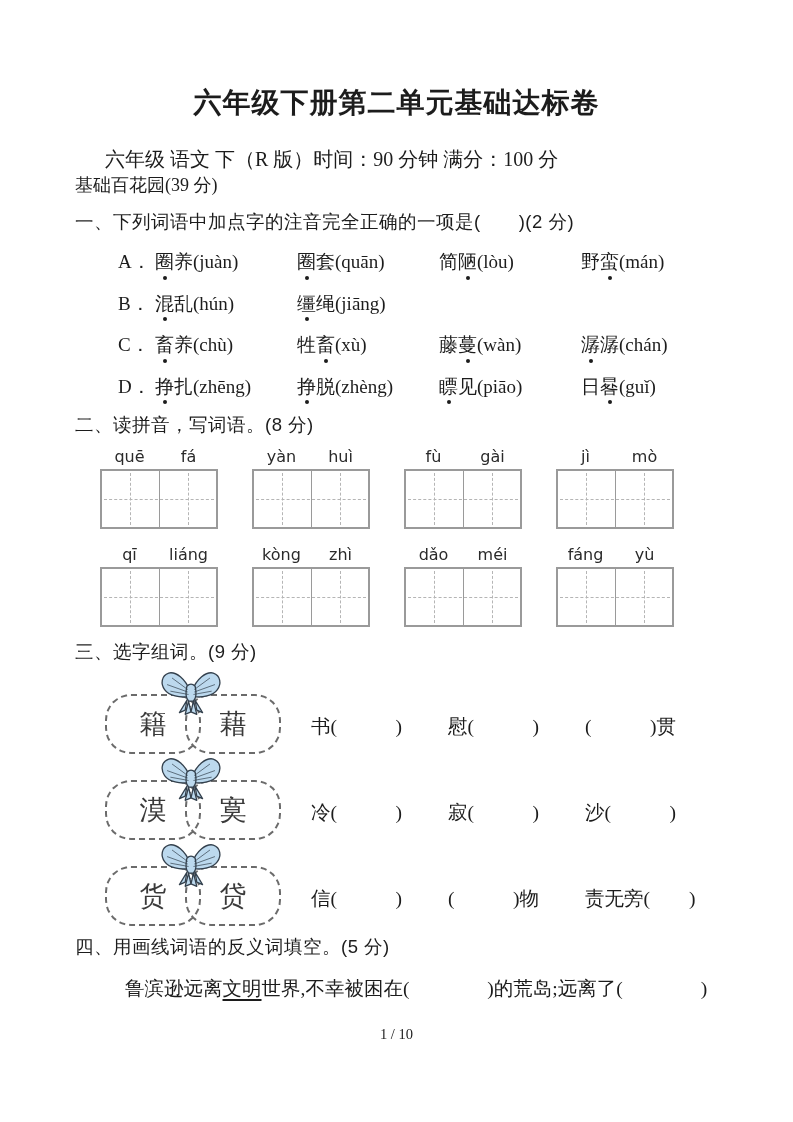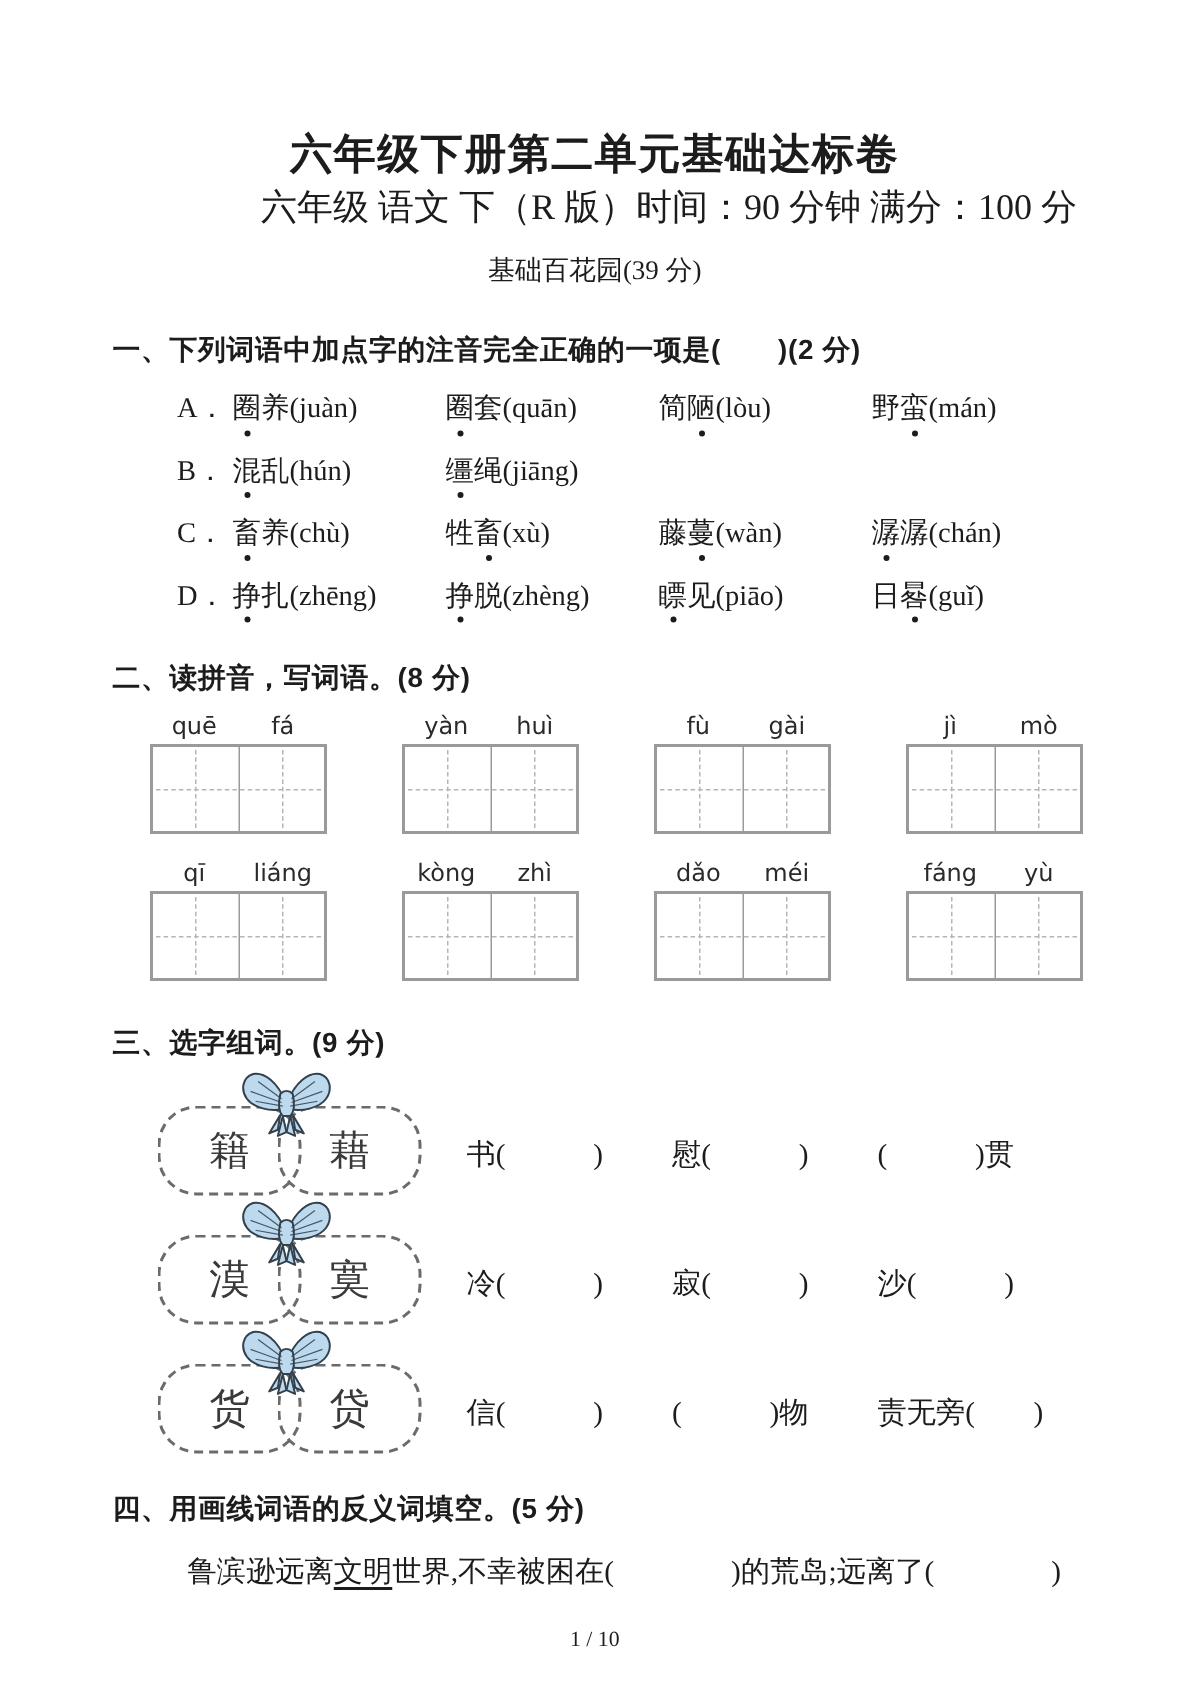--- a/index.html
+++ b/index.html
@@ -8,45 +8,45 @@
     font-family:"Liberation Serif","DejaVu Serif",serif;
     color:#1c1c1c;
   }
   .page{padding:0 75px;}
 
   .title{
     margin:84px 0 0 0;text-align:center;
     font-size:28px;font-weight:bold;letter-spacing:1px;
   }
   .meta{
-    display:flex;justify-content:flex-end;
-    font-size:24px;padding-left:30px;
-  }
-  .section{text-align:center;margin-top:14px;font-size:18px;}
+    display:flex;justify-content:flex-start;
+    margin-top:24px;font-size:20px;padding-left:30px;
+  }
+  .section{font-size:18px;}
 
   .q-heading{
-    margin-top:28px;
+    margin-top:12px;
     font-family:"Liberation Sans","DejaVu Sans",sans-serif;
-    font-weight:700;font-size:18.5px;letter-spacing:.5px;
+    font-weight:400;font-size:18.5px;letter-spacing:.5px;
   }
 
   
   .opt-row{display:flex;margin-top:15px;font-size:19px;padding-left:43px;line-height:1.4;}
   .opt-label{width:37px;flex:none;}
   .opt-word{width:142px;flex:none;white-space:nowrap;}
   .opt-word:last-child{width:auto;}
   .zdot{position:relative;display:inline-block;}
   .zdot::after{
     content:"";position:absolute;left:50%;bottom:-4px;
     width:4px;height:4px;border-radius:50%;background:#1c1c1c;
     transform:translateX(-50%);
   }
 
   
-  .py-row{display:flex;gap:50px;padding-left:25px;margin-top:10px;}
+  .py-row{display:flex;gap:34px;padding-left:25px;margin-top:10px;}
   .py-row + .py-row{margin-top:16px;}
   .py-group{width:118px;flex:none;}
   .py-pair{display:flex;margin-bottom:3px;}
   .py-syl{flex:1;text-align:center;font-family:"DejaVu Sans",sans-serif;font-size:16px;color:#2a2a2a;}
   .hz-box{
     height:56px;border:2px solid #9a9a9a;display:flex;position:relative;background:#fff;
   }
   .hz-box::after{ 
     content:"";position:absolute;left:2px;right:2px;top:50%;
     border-top:1px dashed #b5b5b5;

